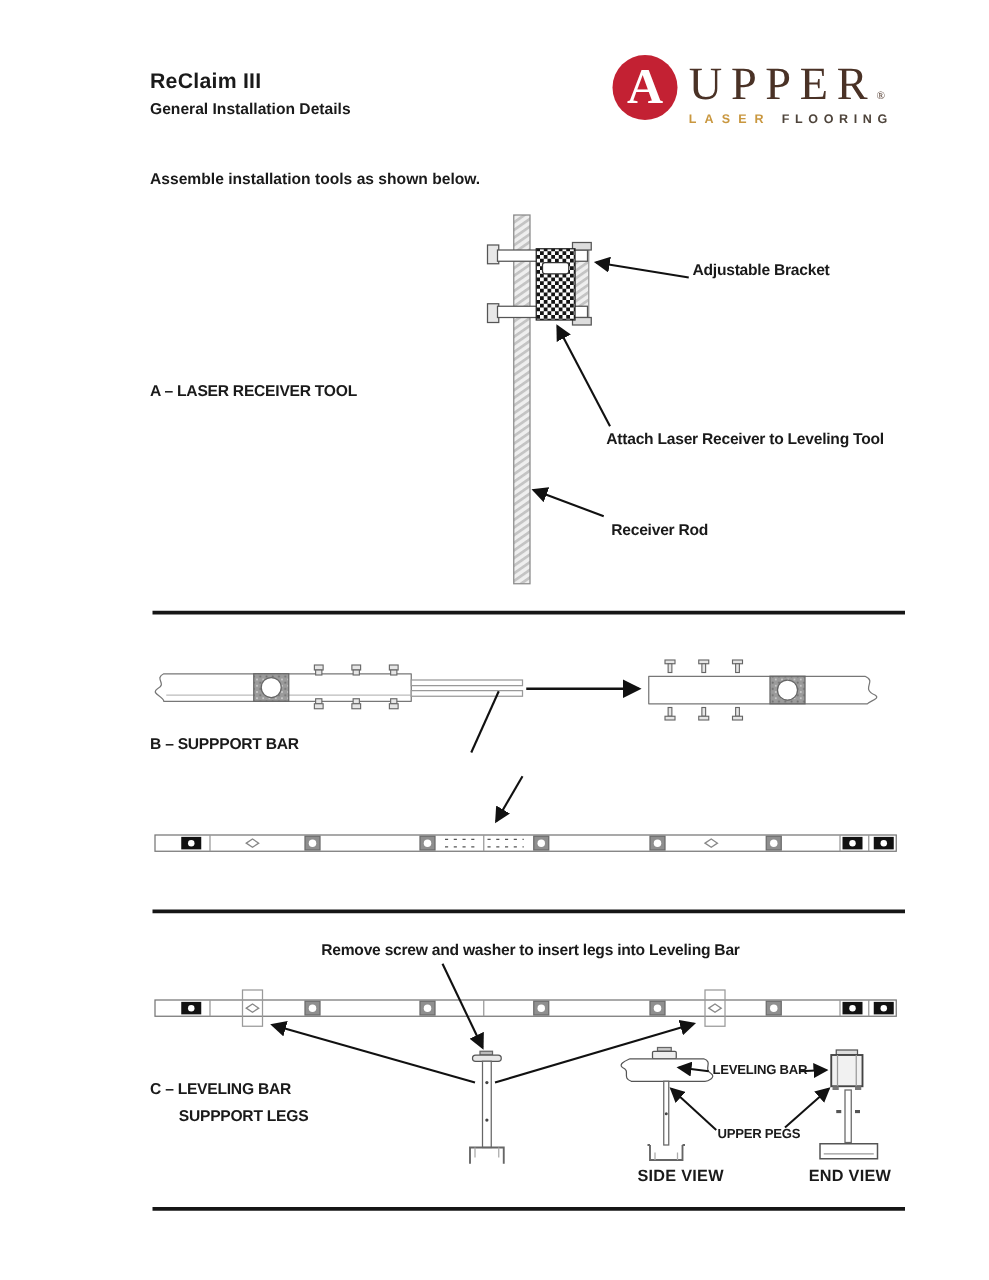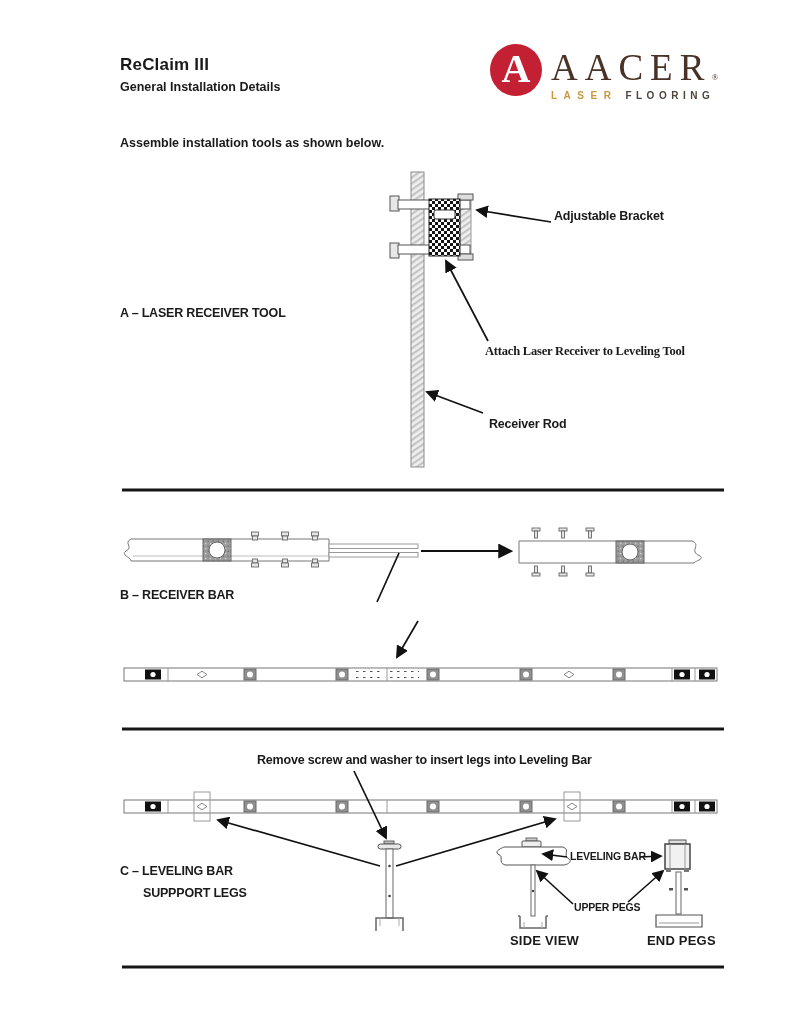--- a/index.html
+++ b/index.html
@@ -36,21 +36,21 @@
 
 <div class="page">
 
   <div class="abs ttl" style="left:93px;top:55px;">ReClaim III</div>
   <div class="abs sub" style="left:93px;top:80px;">General Installation Details</div>
   <div class="abs sub" style="left:93px;top:136px;">Assemble installation tools as shown below.</div>
 
   <div class="logo">
     <div class="logo-mark">A</div>
     <div class="logo-text">
-      <div class="logo-name"><span>AACER</span><span class="tm">®</span></div>
+      <div class="logo-name"><span>UPPER</span><span class="tm">®</span></div>
       <div class="logo-tagline"><span class="sports">LASER</span><span class="flooring">FLOORING</span></div>
     </div>
   </div>
 
   <svg class="diagram-svg" width="791" height="1024" viewBox="0 0 791 1024">
     <defs>
       <marker id="arrow" viewBox="0 0 10 10" refX="8.5" refY="5" markerWidth="7.5" markerHeight="7.5" orient="auto">
         <path d="M0,0 L10,5 L0,10 Z" fill="#111"></path>
       </marker>
       <pattern id="hatch" width="5" height="5" patternUnits="userSpaceOnUse" patternTransform="rotate(55)">
@@ -272,27 +272,27 @@
       <line x1="613" y1="857" x2="634" y2="856" marker-end="url(#arrow)"></line>
       <line x1="546" y1="904" x2="510" y2="871" marker-end="url(#arrow)"></line>
       <line x1="601" y1="902" x2="636" y2="871" marker-end="url(#arrow)"></line>
     </g>
 
     <line x1="95" y1="967" x2="697" y2="967" stroke="#161616" stroke-width="3"></line>
   </svg>
 
   <div class="abs lbl" style="left:93px;top:306px;">A – LASER RECEIVER TOOL</div>
   <div class="abs lbl" style="left:527px;top:209px;">Adjustable Bracket</div>
-  <div class="abs lbl" style="left:458px;top:344px;font-family:Liberation Serif, serif;">Attach Laser Receiver to Leveling Tool</div>
+  <div class="abs lbl" style="left:458px;top:344px;">Attach Laser Receiver to Leveling Tool</div>
   <div class="abs lbl" style="left:462px;top:417px;">Receiver Rod</div>
 
-  <div class="abs lbl" style="left:93px;top:588px;">B – RECEIVER BAR</div>
+  <div class="abs lbl" style="left:93px;top:588px;">B – SUPPPORT BAR</div>
 
   <div class="abs lbl" style="left:230px;top:753px;">Remove screw and washer to insert legs into Leveling Bar</div>
   <div class="abs lbl" style="left:93px;top:864px;">C – LEVELING BAR</div>
   <div class="abs lbl" style="left:116px;top:886px;text-align:center;">SUPPPORT LEGS</div>
 
   <div class="abs lbl-sm" style="left:543px;top:850px;">LEVELING BAR</div>
   <div class="abs lbl-sm" style="left:547px;top:901px;">UPPER PEGS</div>
   <div class="abs lbl-md" style="left:483px;top:933px;">SIDE VIEW</div>
-  <div class="abs lbl-md" style="left:620px;top:933px;">END PEGS</div>
+  <div class="abs lbl-md" style="left:620px;top:933px;">END VIEW</div>
 
 </div>
 
 </body></html>

